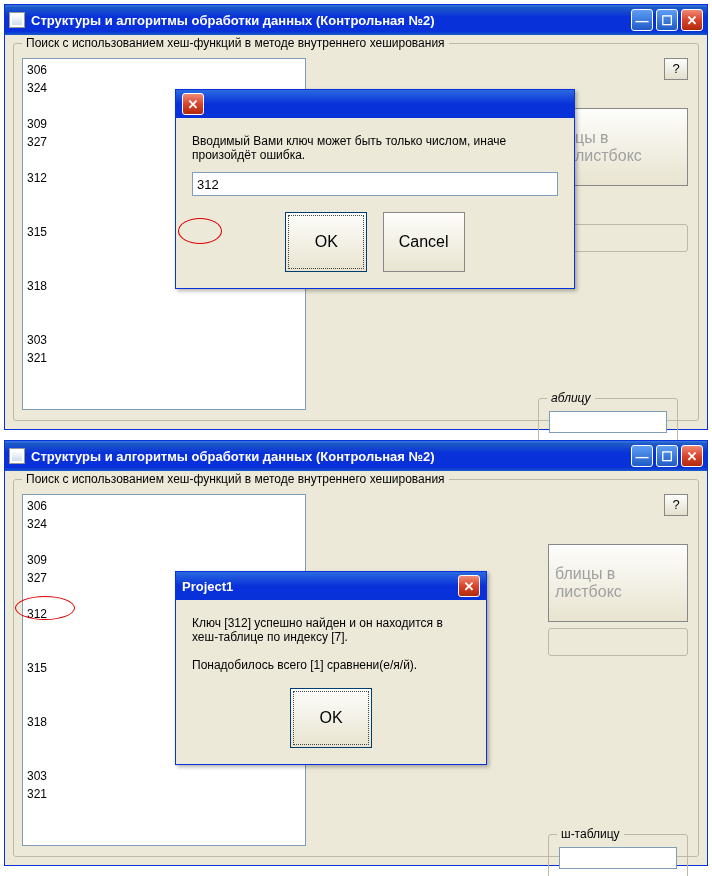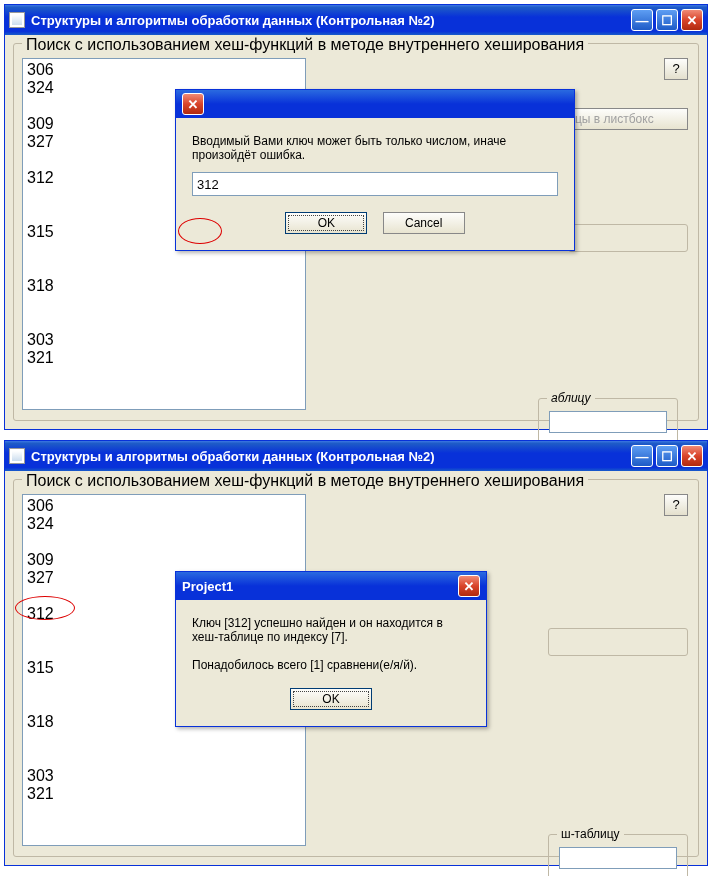--- a/index.html
+++ b/index.html
@@ -66,53 +66,53 @@
     top: 8px;
     height: 378px;
     border-radius: 3px;
   }
   .group-title {
     position: absolute;
     top: -8px;
     left: 8px;
     background: #ece9d8;
     padding: 0 4px;
-    font-size: 16px;
+    font-size: 12px;
     text-align: right;
   }
   .listbox {
     position:absolute;
     left: 8px;
     top: 14px;
     width: 284px;
     height: 352px;
     background:#fff;
     border: 1px solid #7f9db9;
     padding: 2px 4px;
-    font-size: 16px;
+    font-size: 12px;
     line-height: 18px;
   }
   .listbox div { height: 18px; }
   .helpbtn {
     position:absolute;
     right: 10px;
     top: 14px;
     width: 24px; height: 22px;
     border: 1px solid #888;
     background: linear-gradient(#fdfdfb,#e4e0cd);
     text-align:center;
     font-size: 13px;
     line-height: 20px;
   }
   .btn {
     display:inline-block;
-    padding: 3px 14px;
+    padding: 20px 14px;
     border: 1px solid #888;
     background: linear-gradient(#fdfdfb,#e8e4d0);
-    font-size: 12px;
+    font-size: 16px;
     text-align:center;
     color:#000;
   }
   .btn.disabled { color:#a0a0a0; }
   .btn.default { border: 1px solid #003c74; outline: 1px dotted #444; outline-offset: -4px; }
   .subgroup {
     border: 1px solid #bfb8a5;
     border-radius: 3px;
     position: relative;
     padding: 12px 10px 10px 10px;
@@ -266,20 +266,21 @@
           <div></div>
           <div></div>
           <div>318</div>
           <div></div>
           <div></div>
           <div>303</div>
           <div>321</div>
         </div>
       <div class="circle" style="left:1px; top:116px; width:60px; height:24px;"></div>
 
+      <div class="btn disabled" style="position:absolute; right:10px; top:64px; width:140px; text-align:left; padding-left:6px;">блицы в листбокс</div>
 
       <div style="position:absolute; right:10px; top:148px; width:140px; height:28px; border:1px solid #bfb8a5; border-radius:3px;"></div>
 
       <div class="subgroup" style="position:absolute; right:10px; top:224px; width:140px;">
         <span class="sub-title">ш-таблицу</span>
         <div class="textinput"></div>
 
       </div>
     </div>
 

